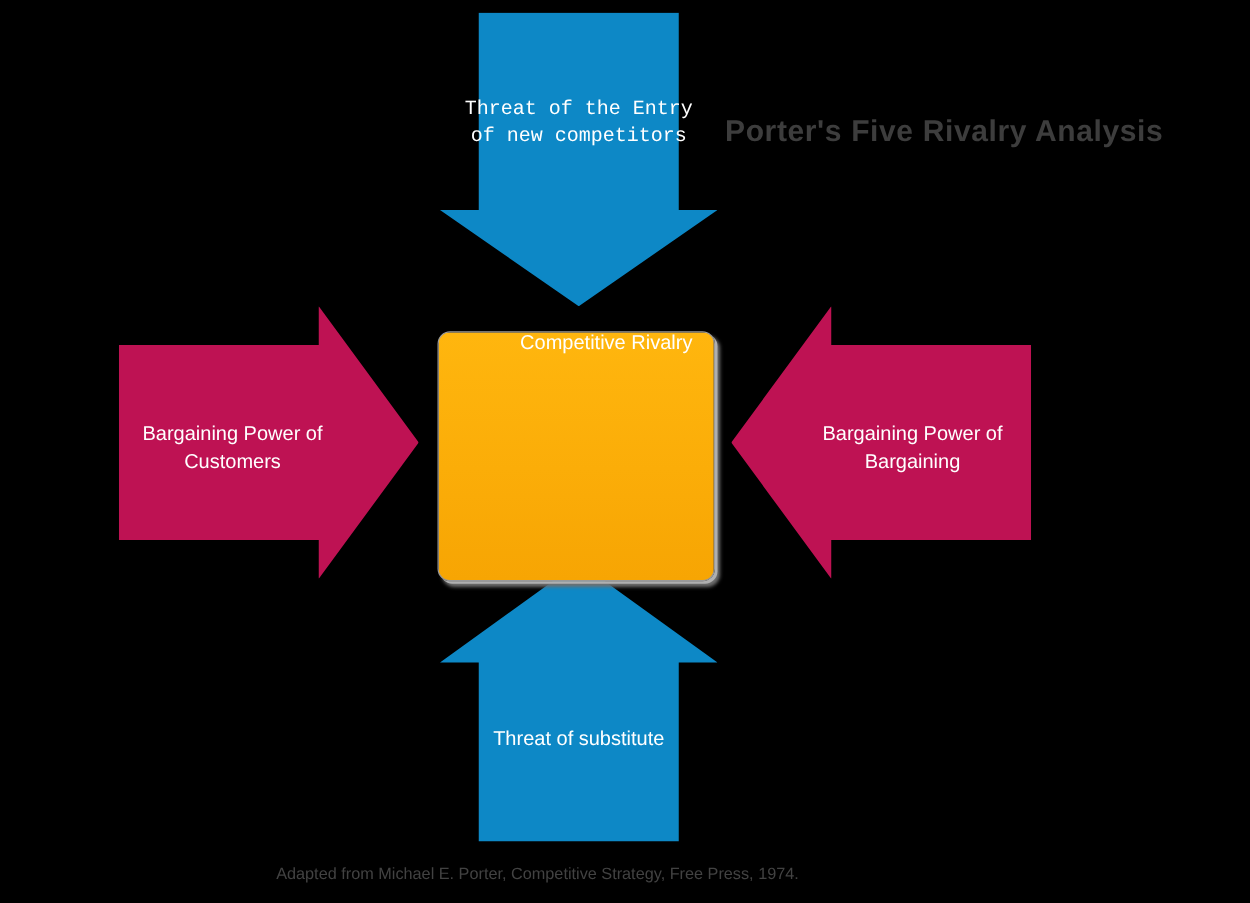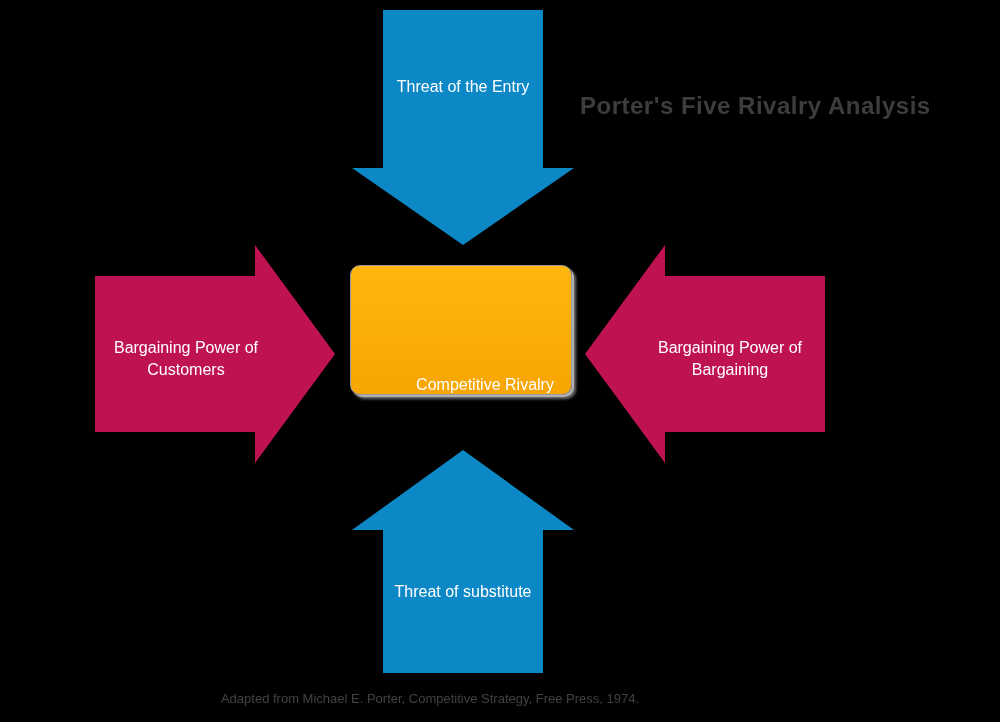--- a/index.html
+++ b/index.html
@@ -27,21 +27,21 @@
 
   .arrow { position: absolute; }
   .arrow .shape { position: absolute; inset: 0; }
 
   
   .arrow-top { left: 352px; top: 10px; width: 222px; height: 235px; }
   .arrow-top .shape {
     background: #0d88c6;
     clip-path: polygon(31px 0, 191px 0, 191px 158px, 222px 158px, 111px 235px, 0 158px, 31px 158px);
   }
-  .arrow-top .arrow-label { top: 66px; left: 0; width: 222px; }
+  .arrow-top .arrow-label { top: 66px; left: 0; width: 222px; font-family: Liberation Mono, monospace; }
 
   
   .arrow-bottom { left: 352px; top: 450px; width: 222px; height: 223px; }
   .arrow-bottom .shape {
     background: #0d88c6;
     clip-path: polygon(111px 0, 222px 80px, 191px 80px, 191px 244px, 31px 244px, 31px 80px, 0 80px);
   }
   .arrow-bottom .arrow-label { top: 131px; left: 0; width: 222px; }
 
   
@@ -67,27 +67,27 @@
     line-height: 22px;
     text-align: center;
   }
   .arrow-label span { display: block; }
 
   .center-box {
     position: absolute;
     left: 350px;
     top: 265px;
     width: 222px;
-    height: 130px;
+    height: 200px;
     background: linear-gradient(180deg, #ffb60e 0%, #fbad08 55%, #f7a503 100%);
     border: 1px solid #9a9a9a;
     border-radius: 10px;
     box-shadow: 2px 2px 0 #b0b0b0, 4px 4px 3px #6f6f6f;
     display: flex;
-    align-items: flex-end;
+    align-items: flex-start;
     justify-content: center;
     color: #ffffff;
     font-size: 16px;
     text-align: center;
     padding-left: 48px;
   }
 
   .footer-attribution {
     position: absolute;
     left: 0;
@@ -103,20 +103,21 @@
 <body>
 
 <div class="canvas">
 
   <div class="diagram-title">Porter's Five Rivalry Analysis</div>
 
   <div class="arrow arrow-top">
     <div class="shape"></div>
     <div class="arrow-label">
       <span>Threat of the Entry</span>
+      <span>of new competitors</span>
     </div>
   </div>
 
   <div class="arrow arrow-left">
     <div class="shape"></div>
     <div class="arrow-label">
       <span>Bargaining Power of</span>
       <span>Customers</span>
     </div>
   </div>

